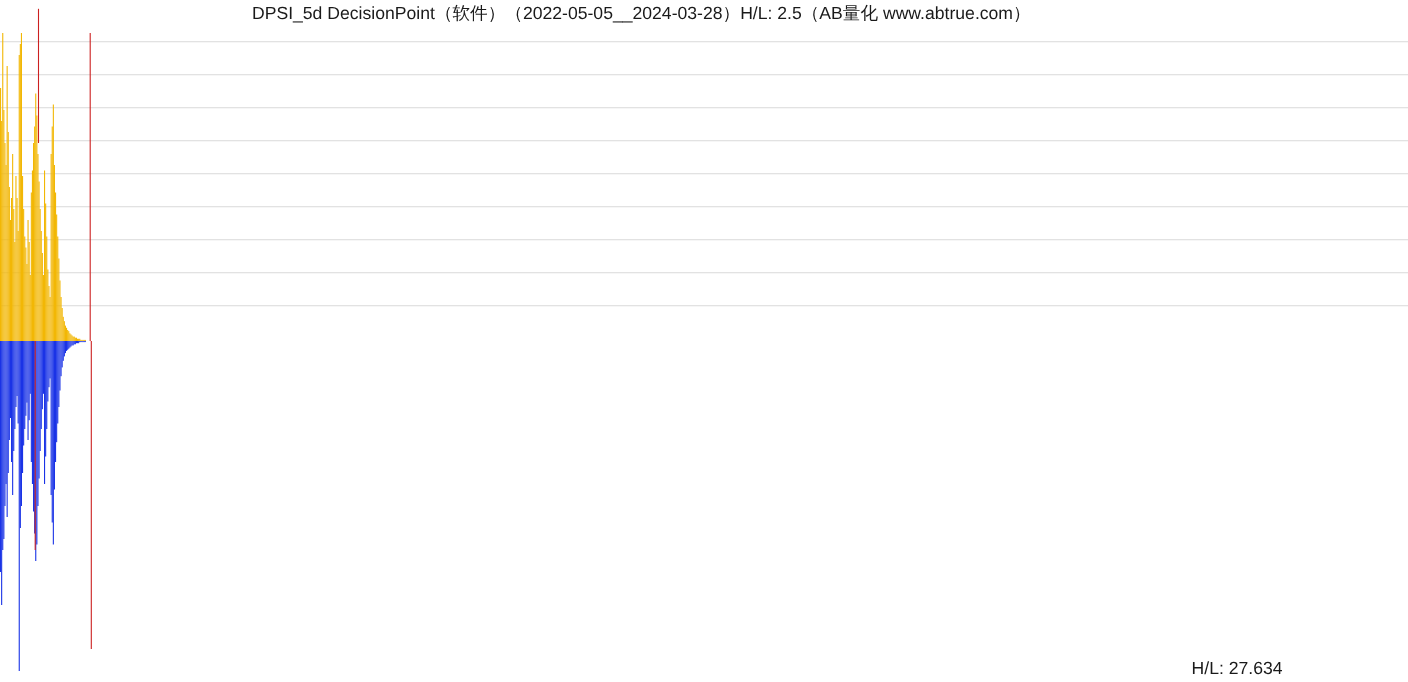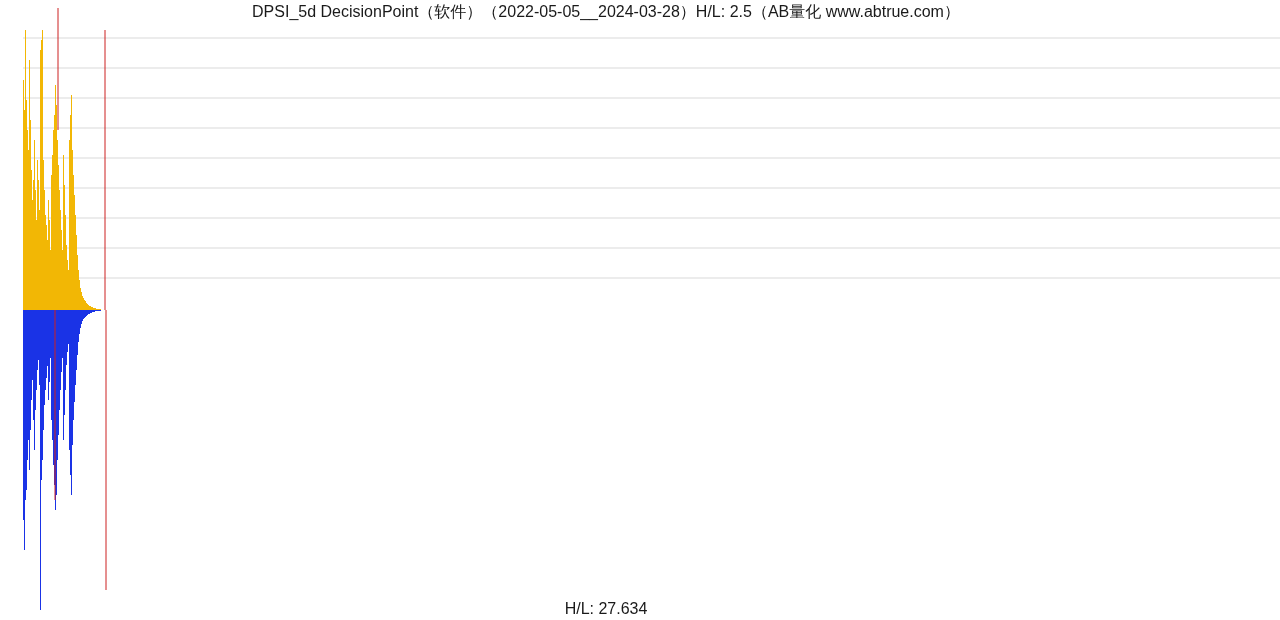--- a/index.html
+++ b/index.html
@@ -8,37 +8,36 @@
     width: 1280px;
     height: 620px;
     background: #ffffff;
     font-family: "Segoe UI", Arial, sans-serif;
     overflow: hidden;
   }
   .chart-wrap {
     position: relative;
     width: 1166px;
     height: 620px;
-    margin-left: 23px;
   }
   .title {
     position: absolute;
     top: 2px;
     left: 0;
     width: 100%;
     text-align: center;
     font-size: 16px;
     color: #1a1a1a;
   }
   .footer {
     position: absolute;
     bottom: 2px;
     left: 0;
     width: 100%;
-    text-align: center;
+    text-align: right;
     font-size: 16px;
     color: #1a1a1a;
   }
   .plot {
     position: absolute;
     top: 0;
     left: 0;
   }
 </style>
 </head>

